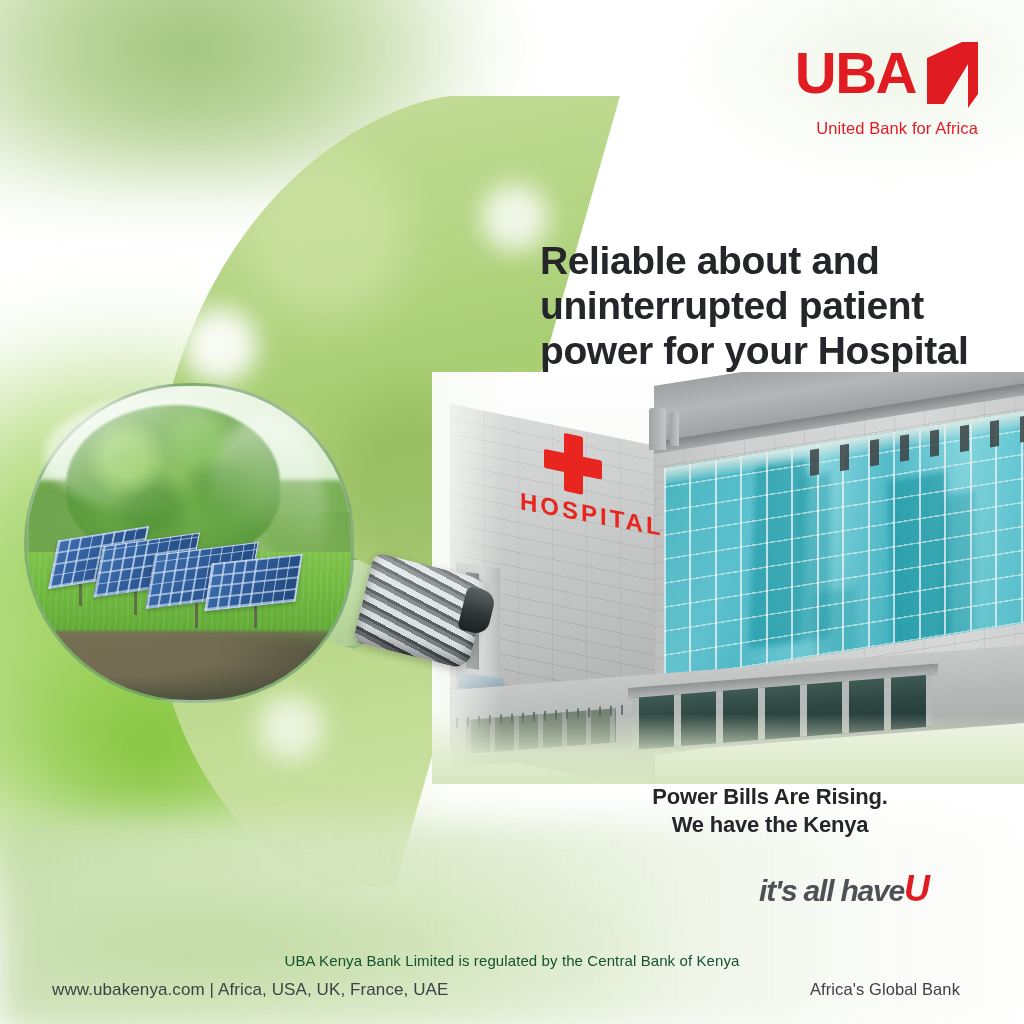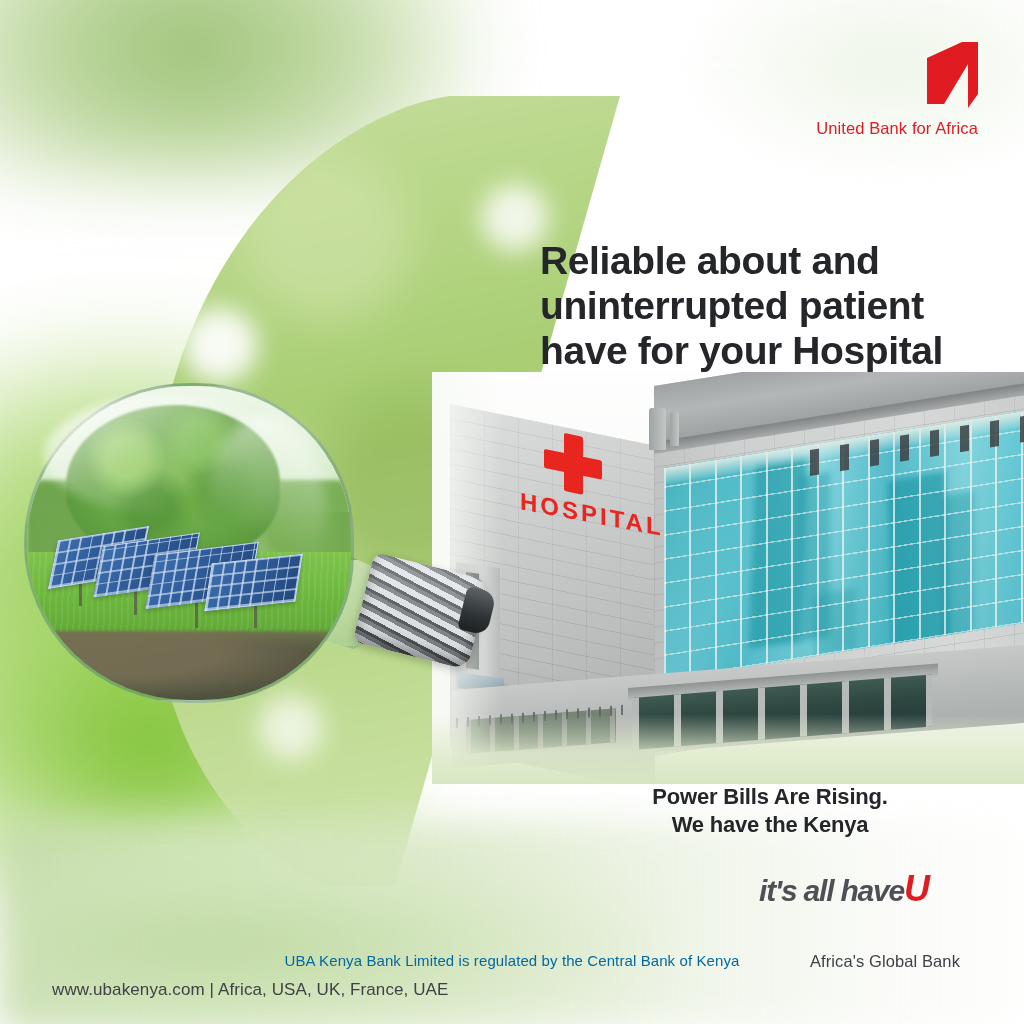--- a/index.html
+++ b/index.html
@@ -368,28 +368,28 @@
   .logo-sub {
     margin-top:11px;
     font-size:16.5px; font-weight:400; letter-spacing:.1px;
     color:#e01b22;
   }
 
   
   .footer-reg {
     position:absolute; left:0; top:952px; width:1024px;
     text-align:center;
-    font-size:15px; color:#0369a1; letter-spacing:.1px;
+    font-size:15px; color:#14532d; letter-spacing:.1px;
   }
   .footer-left {
     position:absolute; left:52px; top:980px;
     font-size:17px; color:#3e4246; letter-spacing:.1px;
   }
   .footer-right {
-    position:absolute; right:64px; top:952px;
+    position:absolute; right:64px; top:980px;
     font-size:16.5px; color:#3e4246; letter-spacing:.1px;
   }
 </style>
 </head>
 <body>
 
 <div id="poster">
 
   <div class="bg-wash wash-topright"></div>
   <div class="bg-wash wash-topleft"></div>
@@ -469,32 +469,33 @@
     </div>
     <div class="bulb-gloss"></div>
     <div class="bulb-gloss2"></div>
   </div>
 
   <div class="bg-wash wash-bottom"></div>
   <div class="bg-wash wash-bottom2"></div>
 
   <div class="logo">
     <div class="logo-row">
+      <span class="logo-word">UBA</span>
       <svg class="logo-mark" viewBox="0 0 56 66">
         <path d="M5 16 L40 0 L56 0 L56 52 L46 66 L46 22 L22 62 L5 62 Z" fill="#e01b22"></path>
         <path d="M5 16 L22 62 L5 62 Z" fill="#e01b22"></path>
       </svg>
     </div>
     <div class="logo-sub">United Bank for Africa</div>
   </div>
 
   <div class="headline">
     <div>Reliable about and</div>
     <div>uninterrupted patient</div>
-    <div>have for your Hospital</div>
+    <div>power for your Hospital</div>
   </div>
 
   <div class="subhead">
     <div>Power Bills Are Rising.</div>
     <div>We have the Kenya</div>
   </div>
 
   <div class="tagline"><span>it's all have</span><span class="u">U</span></div>
 
   <div class="footer-reg">UBA Kenya Bank Limited is regulated by the Central Bank of Kenya</div>

